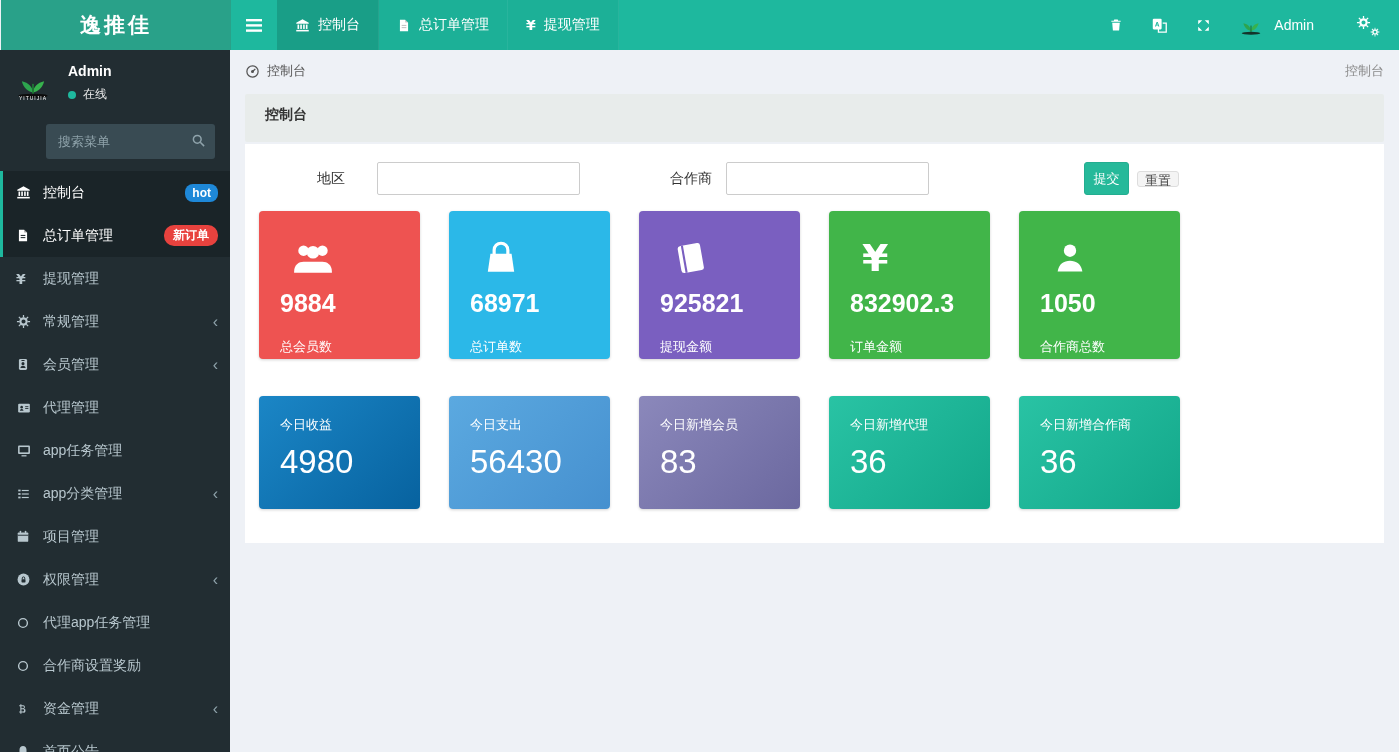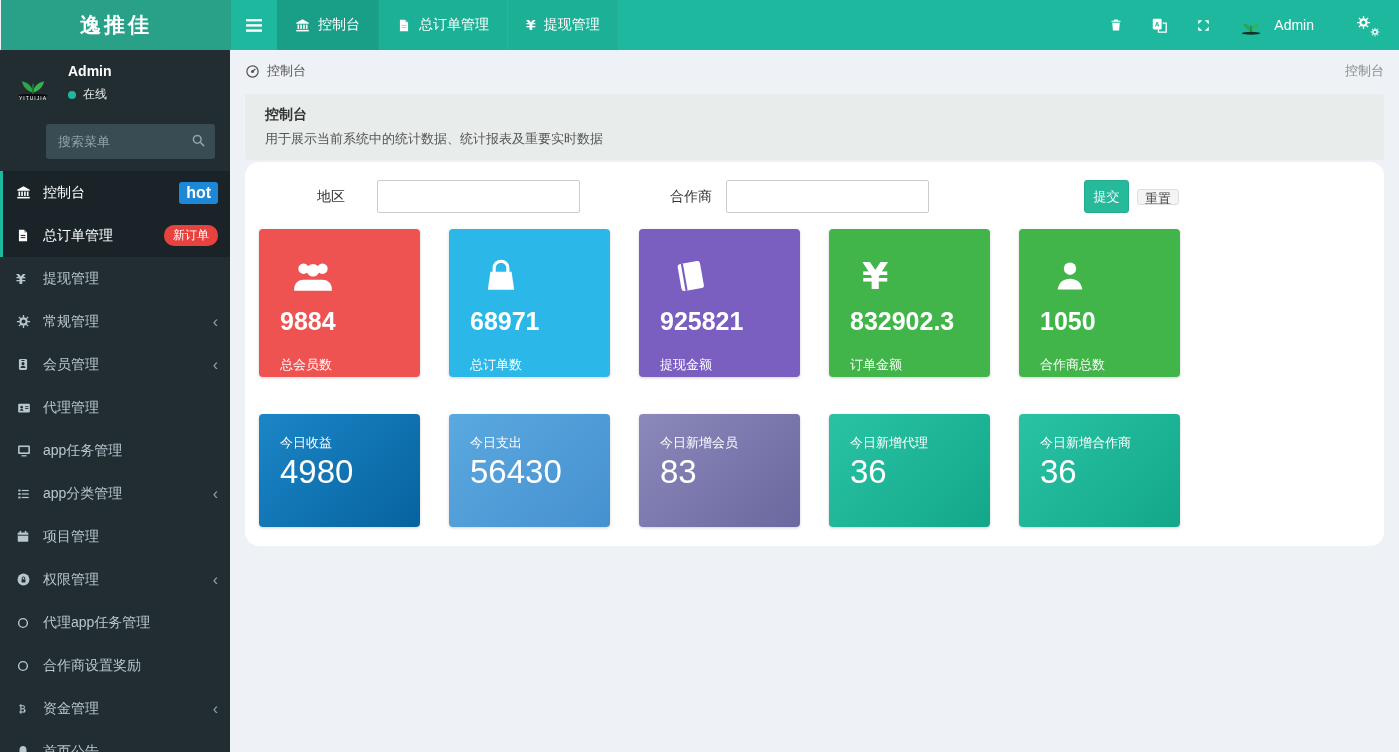--- a/index.html
+++ b/index.html
@@ -36,53 +36,53 @@
                   padding:0 34px 0 12px; color:#fff; font-size:13px; outline:none; }
   .search-input::placeholder { color:#8fa3ab; }
   .search-btn { position:absolute; right:9px; top:9px; color:#8fa3ab; cursor:pointer; background:none; border:none; }
   .menu { list-style:none; }
   .menu-item { height:43px; display:flex; align-items:center; padding:0 12px 0 13px;
                border-left:3px solid transparent; color:#b8c7ce; font-size:14px; cursor:pointer; }
   .menu-item.active { background:#1a2428; border-left-color:#1eb89e; color:#fff; }
   .mi-icon { width:27px; display:flex; align-items:center; }
   .mi-label { flex:1; }
   .yen-glyph { font-size:14px; font-weight:bold; font-family:"DejaVu Sans",sans-serif; }
-  .badge-hot { background:#1e88d8; color:#fff; font-size:16px; font-weight:bold; padding:2px 7px; border-radius:3px; }
-  .badge-new { background:#e8423e; color:#fff; font-size:12px; padding:2px 9px; border-radius:10px; }
+  .badge-hot { background:#1e88d8; color:#fff; font-size:12px; font-weight:bold; padding:2px 7px; border-radius:8px; }
+  .badge-new { background:#e8423e; color:#fff; font-size:12px; padding:2px 9px; border-radius:10px;font-weight:bold; }
   .chev { color:#8fa3ab; font-size:16px; line-height:1; }
 
   
   .main { position:absolute; top:50px; left:230px; right:0; bottom:0; background:#eef1f6; overflow:hidden; }
   .breadcrumb { display:flex; align-items:center; gap:7px; padding:12px 15px 10px; font-size:13px; color:#555; }
   .bc-right { margin-left:auto; color:#8a8a8a; }
   .panel-heading { margin:4px 15px 2px; background:#e8eceb; padding:12px 20px; border-radius:2px; }
   .ph-title { font-size:14px; font-weight:bold; color:#333; margin-bottom:6px; }
   .ph-sub { font-size:13px; color:#555; }
-  .panel-body { margin:0 15px; background:#fff; padding:18px 14px 19px; border-radius:14px; }
+  .panel-body { margin:0 15px; background:#fff; padding:18px 14px 34px; border-radius:0; }
 
   .form-row { display:flex; align-items:center; margin-bottom:16px; }
   .f-label { width:118px; padding-right:32px; text-align:right; font-size:14px; color:#333; }
   .f-label2 { width:146px; padding-right:14px; text-align:right; font-size:14px; color:#333; }
   .f-input { width:203px; height:33px; border:1px solid #ccc; border-radius:2px; padding:0 8px; font-size:13px; outline:none; }
   .btn-submit { margin-left:155px; width:45px; height:33px; background:#26b99a; border:1px solid #23ad90;
                 color:#fff; font-size:13px; border-radius:3px; cursor:pointer; }
   .btn-reset { margin-left:8px; width:42px; height:16px; background:#f4f4f4; border:1px solid #ddd;
                color:#444; font-size:13px; border-radius:3px; cursor:pointer; }
 
   .cards { display:flex; gap:29px; }
   .cards.second { margin-top:37px; }
   .stat-card { width:161px; height:148px; border-radius:4px; color:#fff; padding:24px 21px;
                box-shadow:0 1px 3px rgba(0,0,0,0.18); }
   .card-icon { height:46px; display:flex; align-items:center; margin-left:12px; }
   .card-num { font-size:25px; font-weight:bold; margin-top:8px; }
   .card-label { font-size:13px; margin-top:20px; }
   .mini-card { width:161px; height:113px; border-radius:4px; color:#fff; padding:20px 21px;
                box-shadow:0 1px 3px rgba(0,0,0,0.18); }
   .c2-label { font-size:13px; }
-  .c2-num { font-size:33px; font-weight:400; margin-top:1px; }
+  .c2-num { font-size:33px; font-weight:400; margin-top:9px; }
   .big-yen { font-size:38px; font-weight:bold; font-family:"DejaVu Sans",sans-serif; }
 
   .cc1 { background:#ee5351; } .cc2 { background:#2bb8e8; } .cc3 { background:#7a5fc0; }
   .cc4 { background:#41b549; } .cc5 { background:#41b549; }
   .g1 { background:linear-gradient(135deg,#1b86c6,#07629f); }
   .g2 { background:linear-gradient(135deg,#5ba9e0,#4690cf); }
   .g3 { background:linear-gradient(135deg,#8b88bb,#6b689f); }
   .g4 { background:linear-gradient(135deg,#29c3a4,#13a78a); }
 </style>
 </head>
@@ -368,21 +368,20 @@
           <path d="M12 12l4.5-4"></path>
           <circle cx="12" cy="12" r="1.4" fill="#555"></circle>
         </svg>
     </span>
     <span>控制台</span>
     <span class="bc-right">控制台</span>
   </div>
 
   <div class="panel-heading">
     <div class="ph-title">控制台</div>
-    <div class="ph-sub">用于展示当前系统中的统计数据、统计报表及重要实时数据</div>
   </div>
 
   <div class="panel-body">
     <div class="form-row">
       <label class="f-label">地区</label>
       <input class="f-input" type="text" style="">
       <label class="f-label2">合作商</label>
       <input class="f-input" type="text" style="">
       <button class="btn-submit">提交</button>
       <button class="btn-reset">重置</button>

